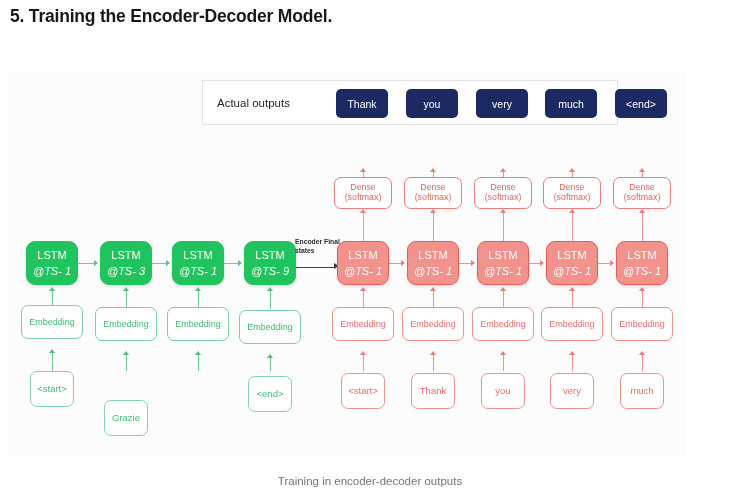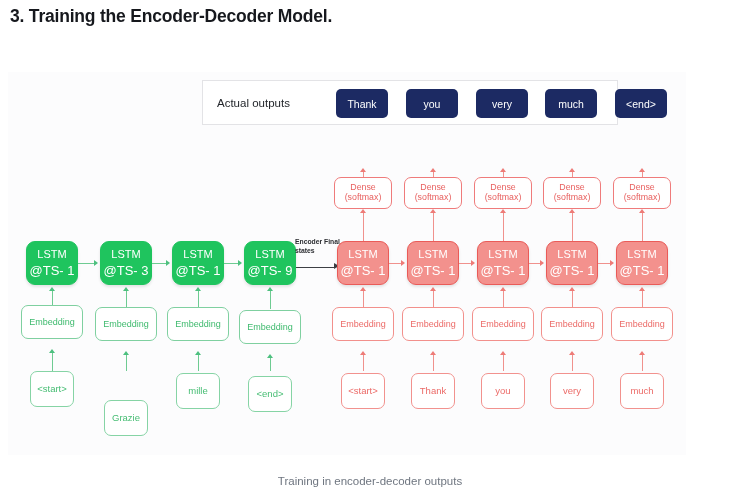--- a/index.html
+++ b/index.html
@@ -98,21 +98,21 @@
     font-size:8.8px;
   }
 
   
   .lstm{
     width:52px;height:44px;
     border-radius:9px;
     color:#ffffff;
   }
   .lstm .t1{font-size:11px;}
-  .lstm .t2{font-size:13px;margin-top:4px;}
+  .lstm .t2{font-size:11px;margin-top:4px;font-style:italic;}
   .lstm.enc{
     background:#1fc45e;
     border:1.5px solid #1fc45e;
     box-shadow:0 2px 3px rgba(0,0,0,.10);
   }
   .lstm.dec{
     background:#f3918d;
     border:1.5px solid #ea5b58;
     box-shadow:0 2px 3px rgba(0,0,0,.10);
   }
@@ -180,21 +180,21 @@
     left:0; top:475px;
     width:740px;
     text-align:center;
     font-size:11.5px;
     color:#6f7680;
   }
 </style>
 </head>
 <body>
 
-<div id="page-heading">3. Training the Encoder-Decoder Model.</div>
+<div id="page-heading">5. Training the Encoder-Decoder Model.</div>
 
 <div id="figure-panel">
 
   <div id="actual-strip" style="left:194px;top:8px;">
     <div class="strip-label">Actual outputs</div>
     <div class="actual-box" style="left:133px;">Thank</div>
     <div class="actual-box" style="left:203px;">you</div>
     <div class="actual-box" style="left:273px;">very</div>
     <div class="actual-box" style="left:342px;">much</div>
     <div class="actual-box" style="left:412px;">&lt;end&gt;</div>
@@ -351,21 +351,20 @@
   <div class="arrow-up dec" style="left:421.8px;top:279px;"></div>
   <div class="vline dec" style="left:495px;top:283px;height:16px;"></div>
   <div class="arrow-up dec" style="left:491.8px;top:279px;"></div>
   <div class="vline dec" style="left:564px;top:283px;height:16px;"></div>
   <div class="arrow-up dec" style="left:560.8px;top:279px;"></div>
   <div class="vline dec" style="left:634px;top:283px;height:16px;"></div>
   <div class="arrow-up dec" style="left:630.8px;top:279px;"></div>
 
   <div class="node token enc" style="left:22px;top:299px;">&lt;start&gt;</div>
   <div class="node token enc" style="left:96px;top:301px;margin-top:27px;">Grazie</div>
-  <div class="node token enc" style="left:168px;top:301px;">mille</div>
   <div class="node token enc" style="left:240px;top:304px;">&lt;end&gt;</div>
 
   <div class="node token dec" style="left:333px;top:301px;">&lt;start&gt;</div>
   <div class="node token dec" style="left:403px;top:301px;">Thank</div>
   <div class="node token dec" style="left:473px;top:301px;">you</div>
   <div class="node token dec" style="left:542px;top:301px;">very</div>
   <div class="node token dec" style="left:612px;top:301px;">much</div>
 
 </div>
 

